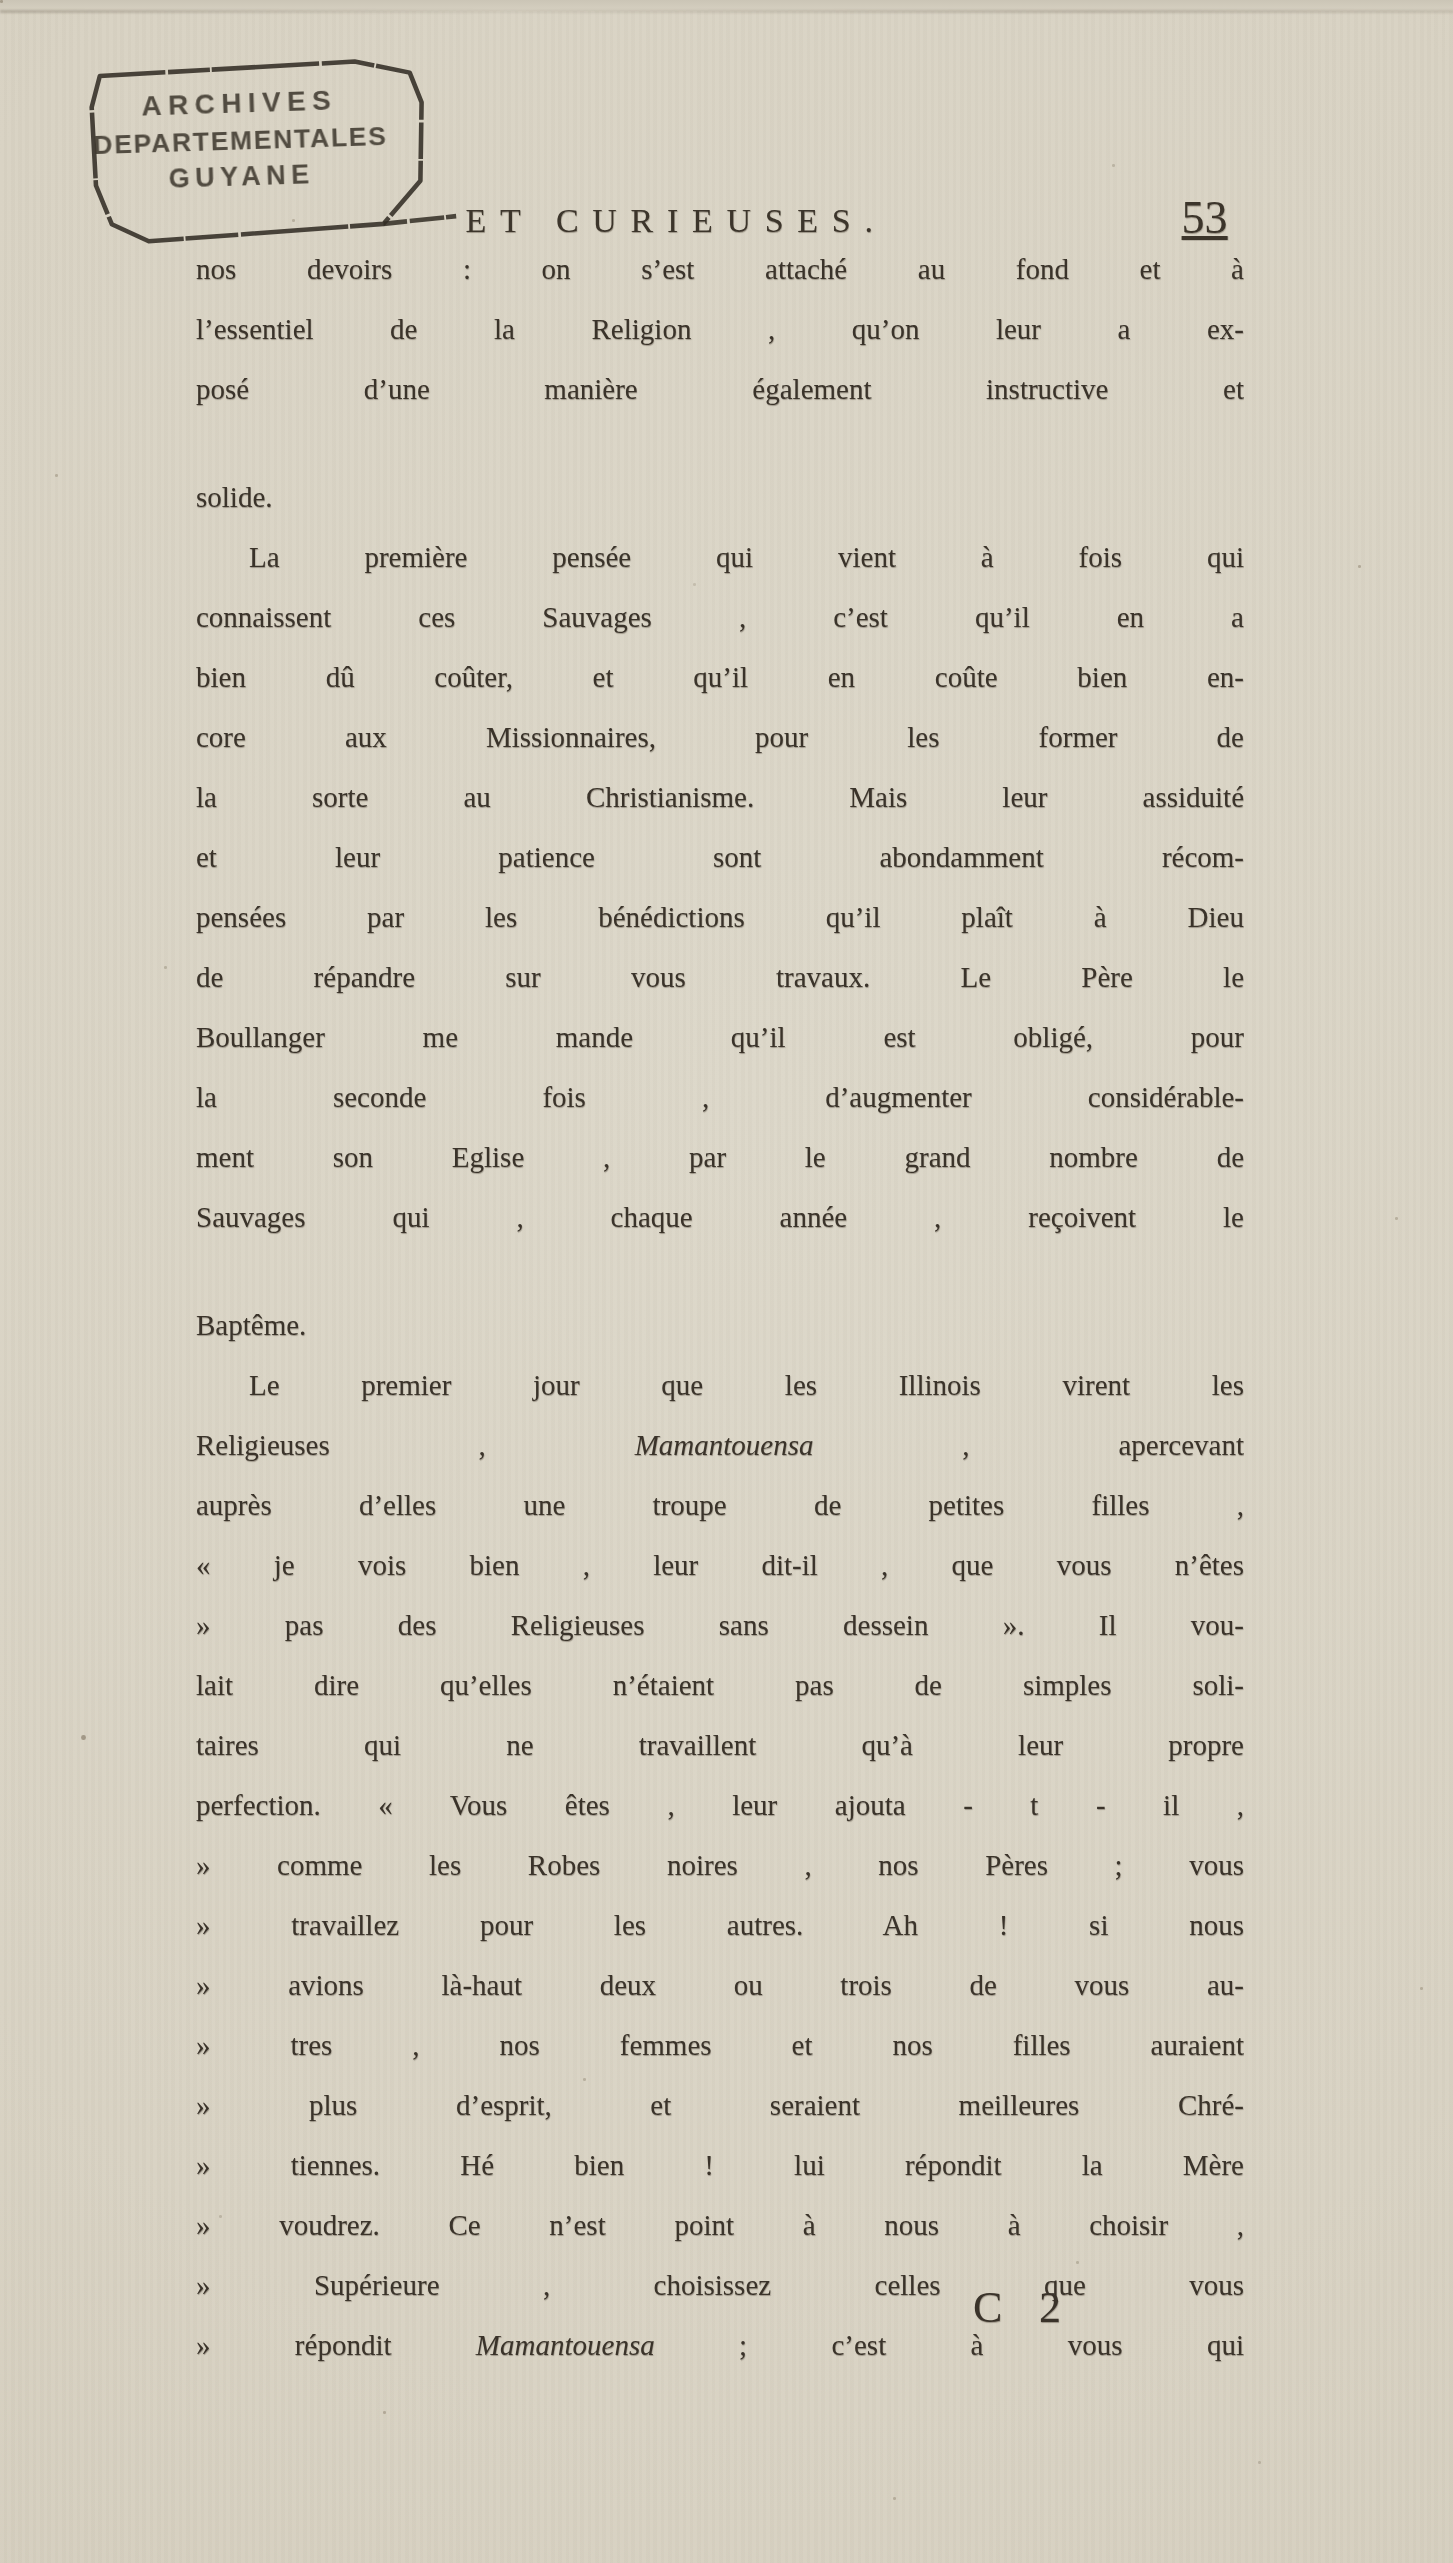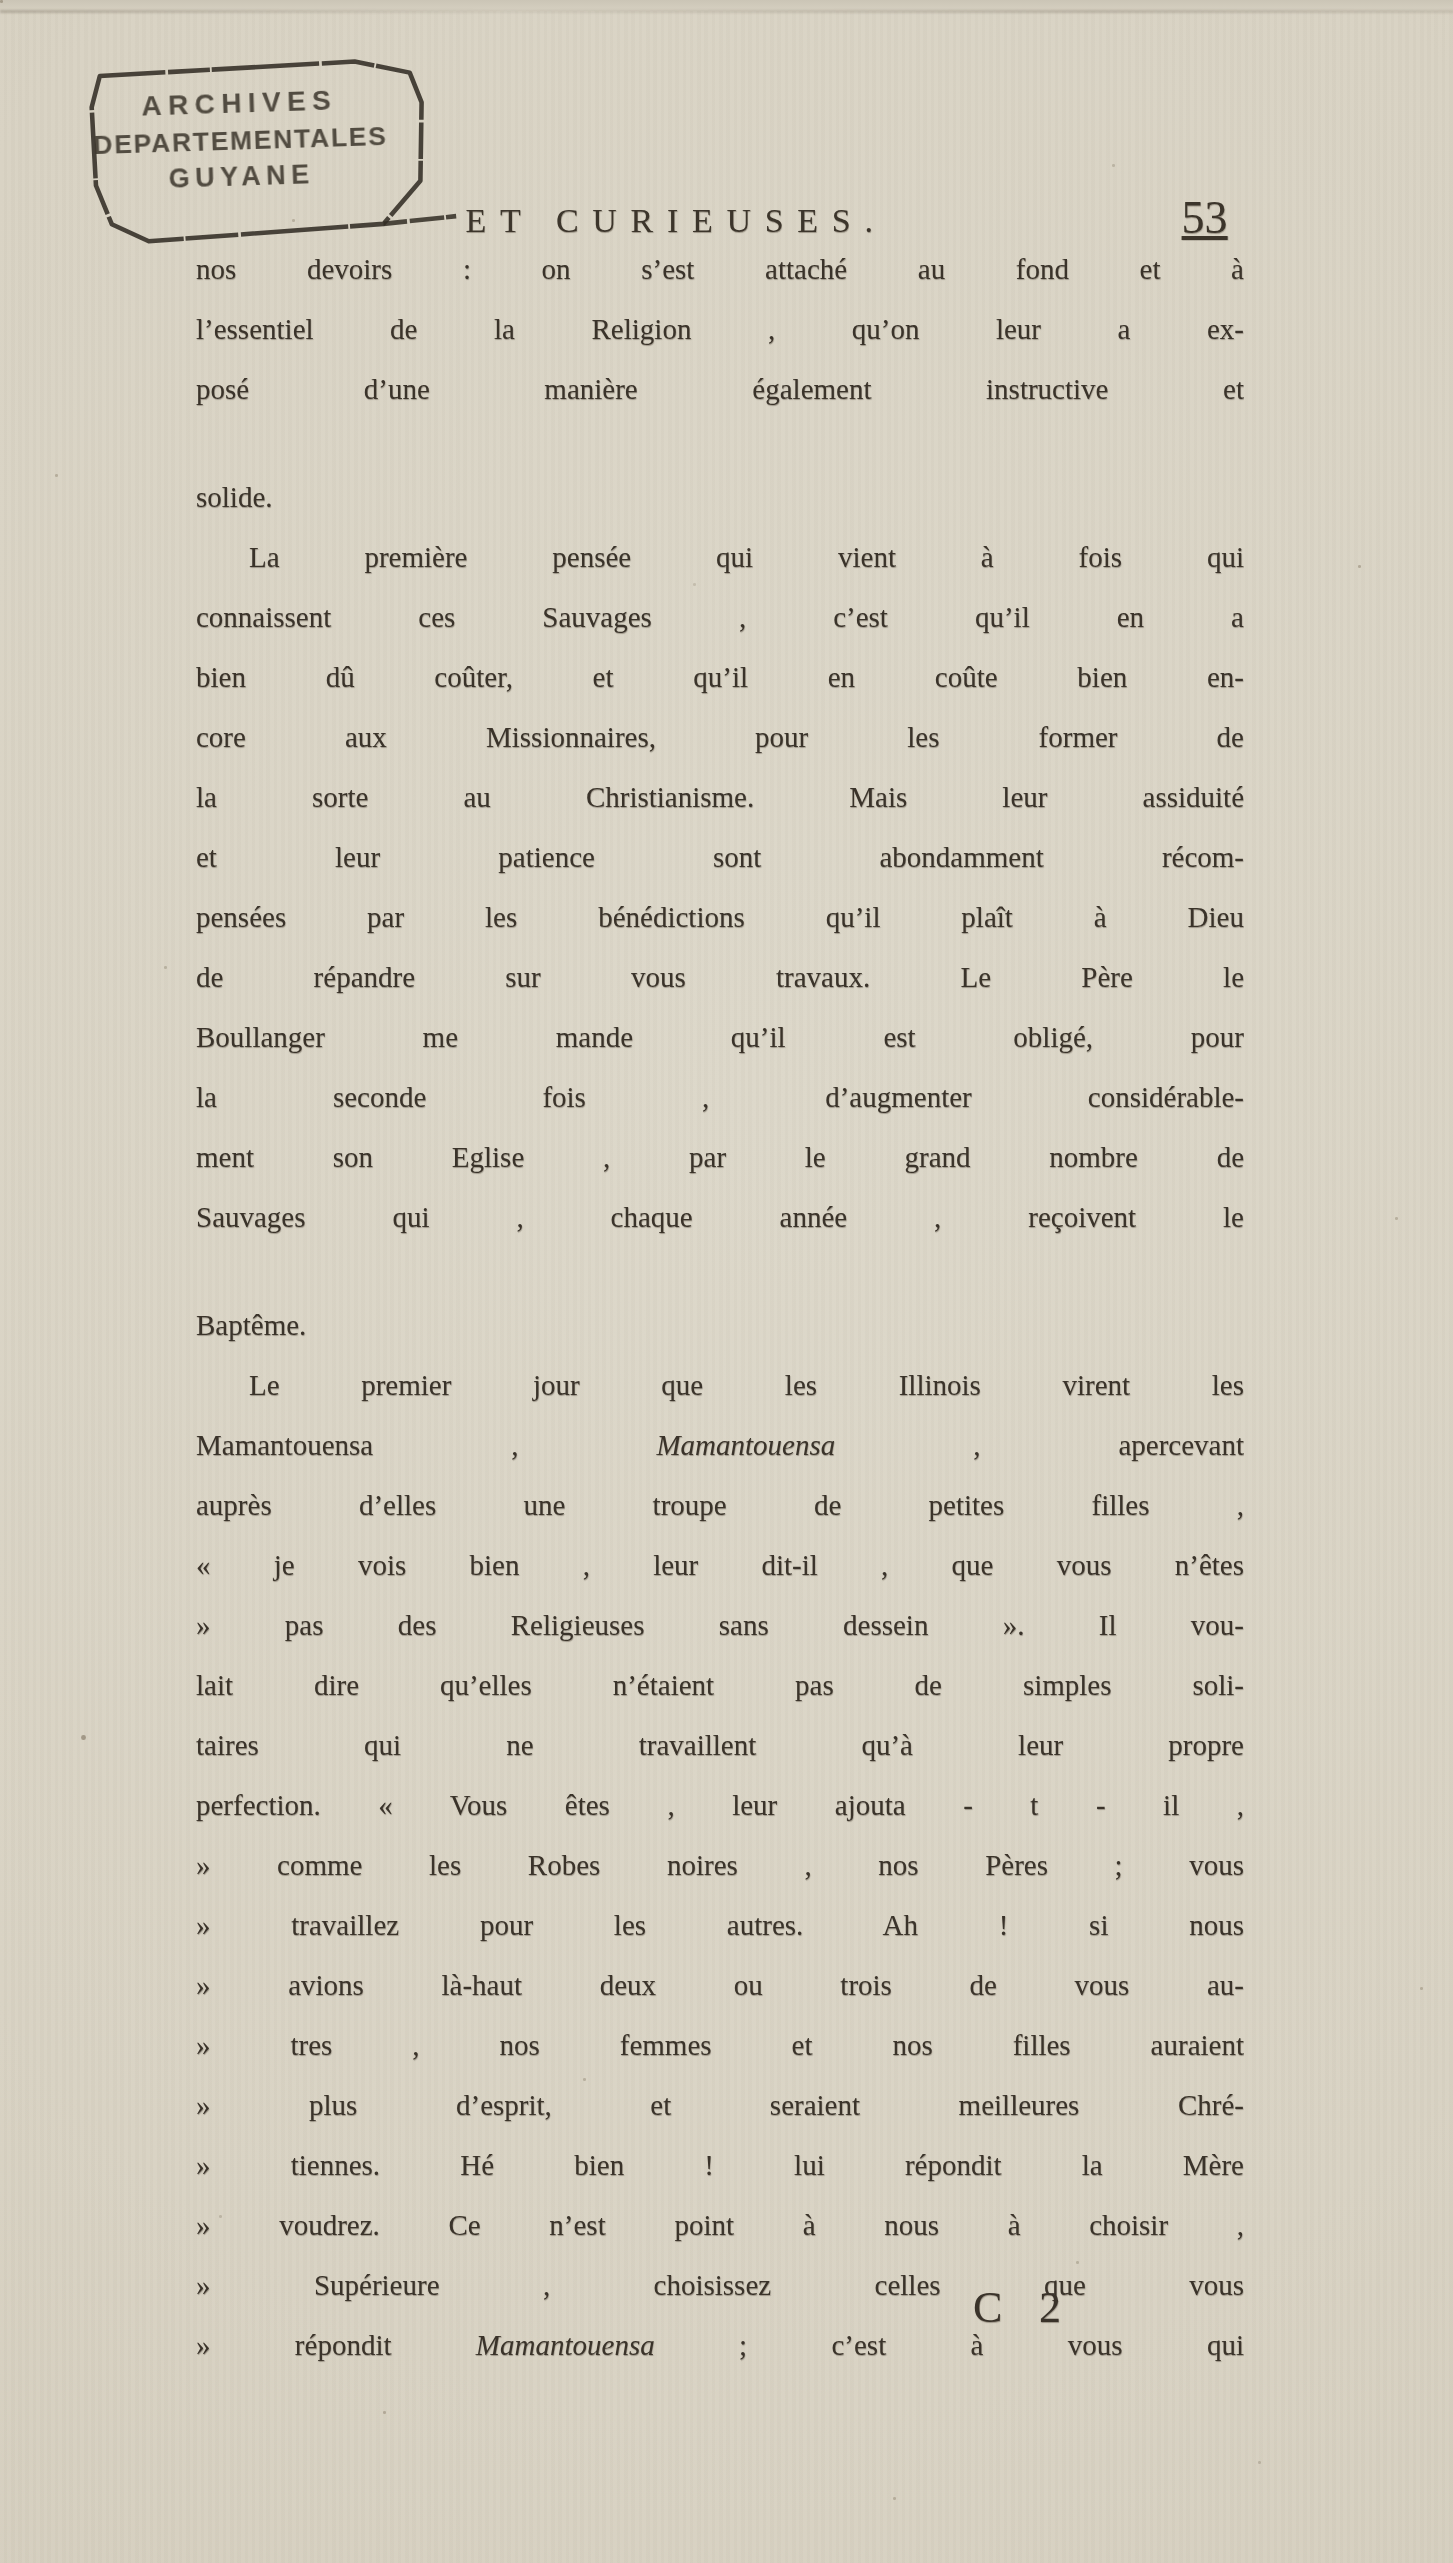--- a/index.html
+++ b/index.html
@@ -100,21 +100,21 @@
       <div class="line"><span>la sorte au Christianisme. Mais leur assiduité</span></div>
       <div class="line"><span>et leur patience sont abondamment récom-</span></div>
       <div class="line"><span>pensées par les bénédictions qu’il plaît à Dieu</span></div>
       <div class="line"><span>de répandre sur vous travaux. Le Père le</span></div>
       <div class="line"><span>Boullanger me mande qu’il est obligé, pour</span></div>
       <div class="line"><span>la seconde fois , d’augmenter considérable-</span></div>
       <div class="line"><span>ment son Eglise , par le grand nombre de</span></div>
       <div class="line"><span>Sauvages qui , chaque année , reçoivent le</span></div>
       <div class="line noj"><span>Baptême.</span></div>
       <div class="line ind"><span>Le premier jour que les Illinois virent les</span></div>
-      <div class="line"><span>Mamantouensa , </span><i>Mamantouensa</i><span> , apercevant</span></div>
+      <div class="line"><span>Religieuses , </span><i>Mamantouensa</i><span> , apercevant</span></div>
       <div class="line"><span>auprès d’elles une troupe de petites filles ,</span></div>
       <div class="line"><span>« je vois bien , leur dit-il , que vous n’êtes</span></div>
       <div class="line"><span>» pas des Religieuses sans dessein ». Il vou-</span></div>
       <div class="line"><span>lait dire qu’elles n’étaient pas de simples soli-</span></div>
       <div class="line"><span>taires qui ne travaillent qu’à leur propre</span></div>
       <div class="line"><span>perfection. « Vous êtes , leur ajouta - t - il ,</span></div>
       <div class="line"><span>» comme les Robes noires , nos Pères ; vous</span></div>
       <div class="line"><span>» travaillez pour les autres. Ah ! si nous</span></div>
       <div class="line"><span>» avions là-haut deux ou trois de vous au-</span></div>
       <div class="line"><span>» tres , nos femmes et nos filles auraient</span></div>

